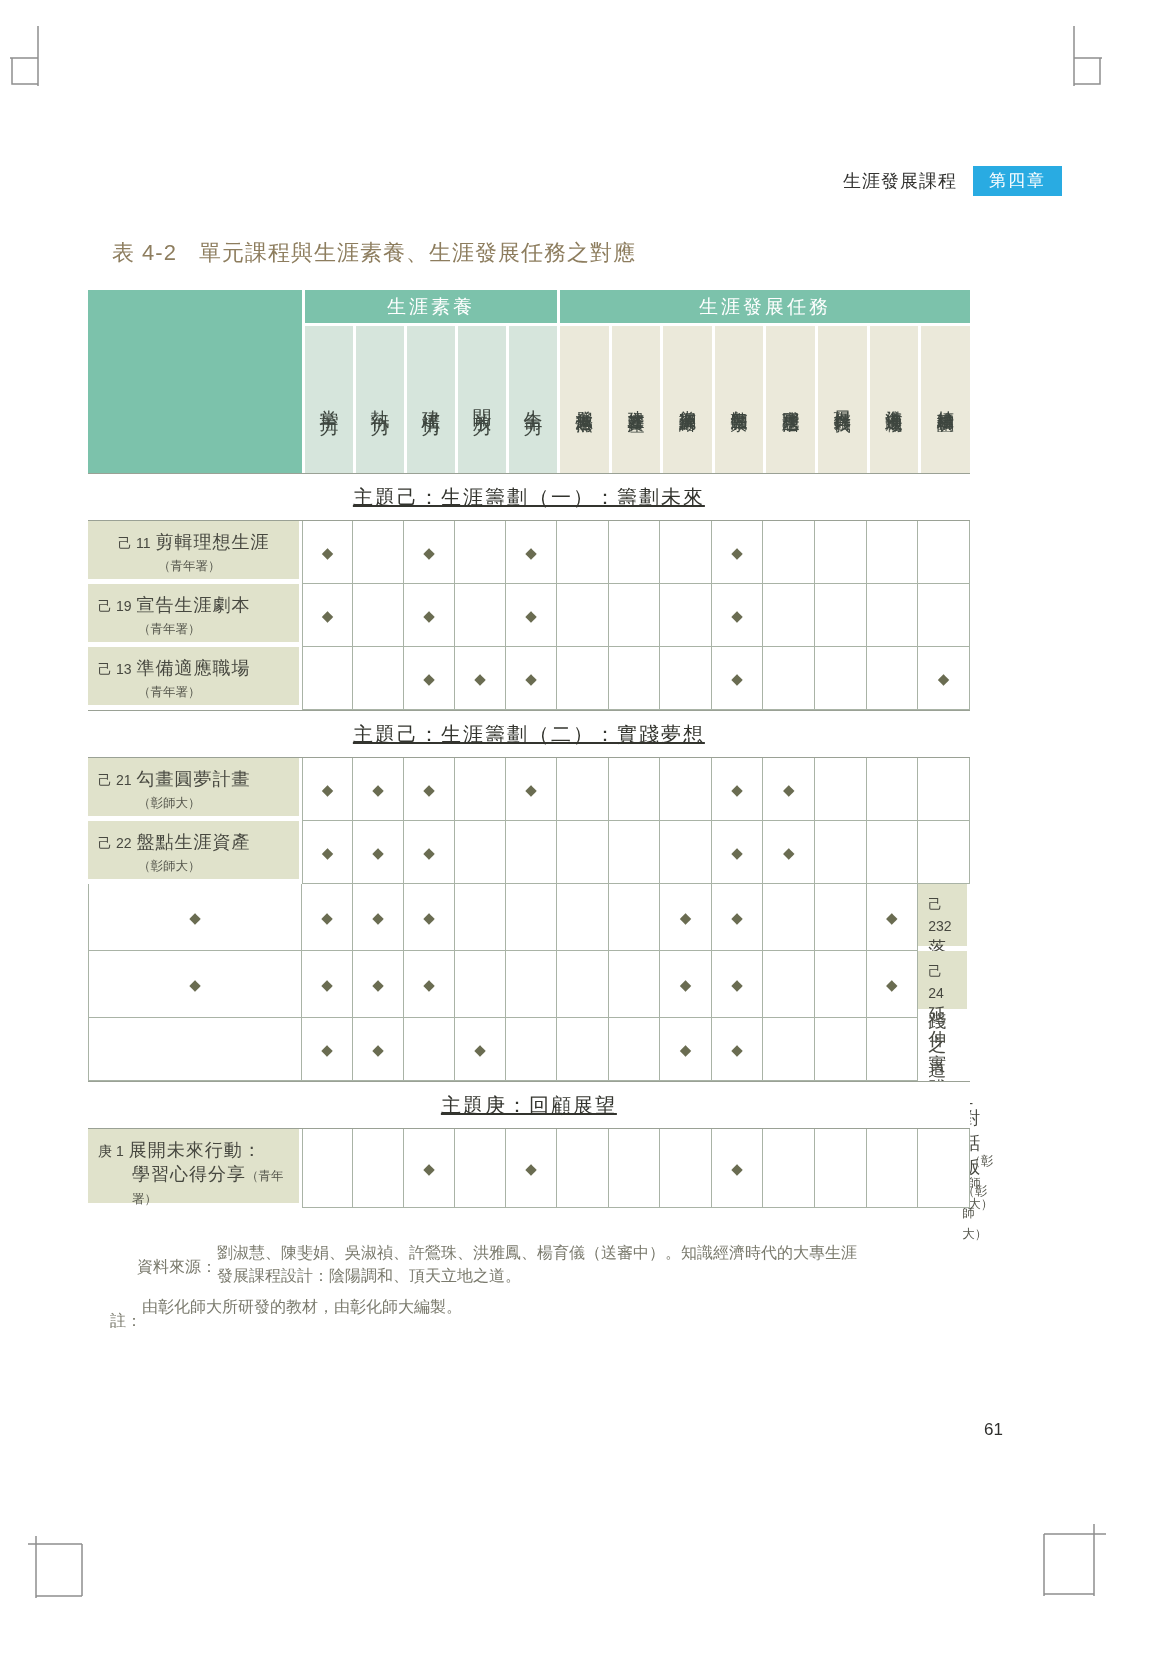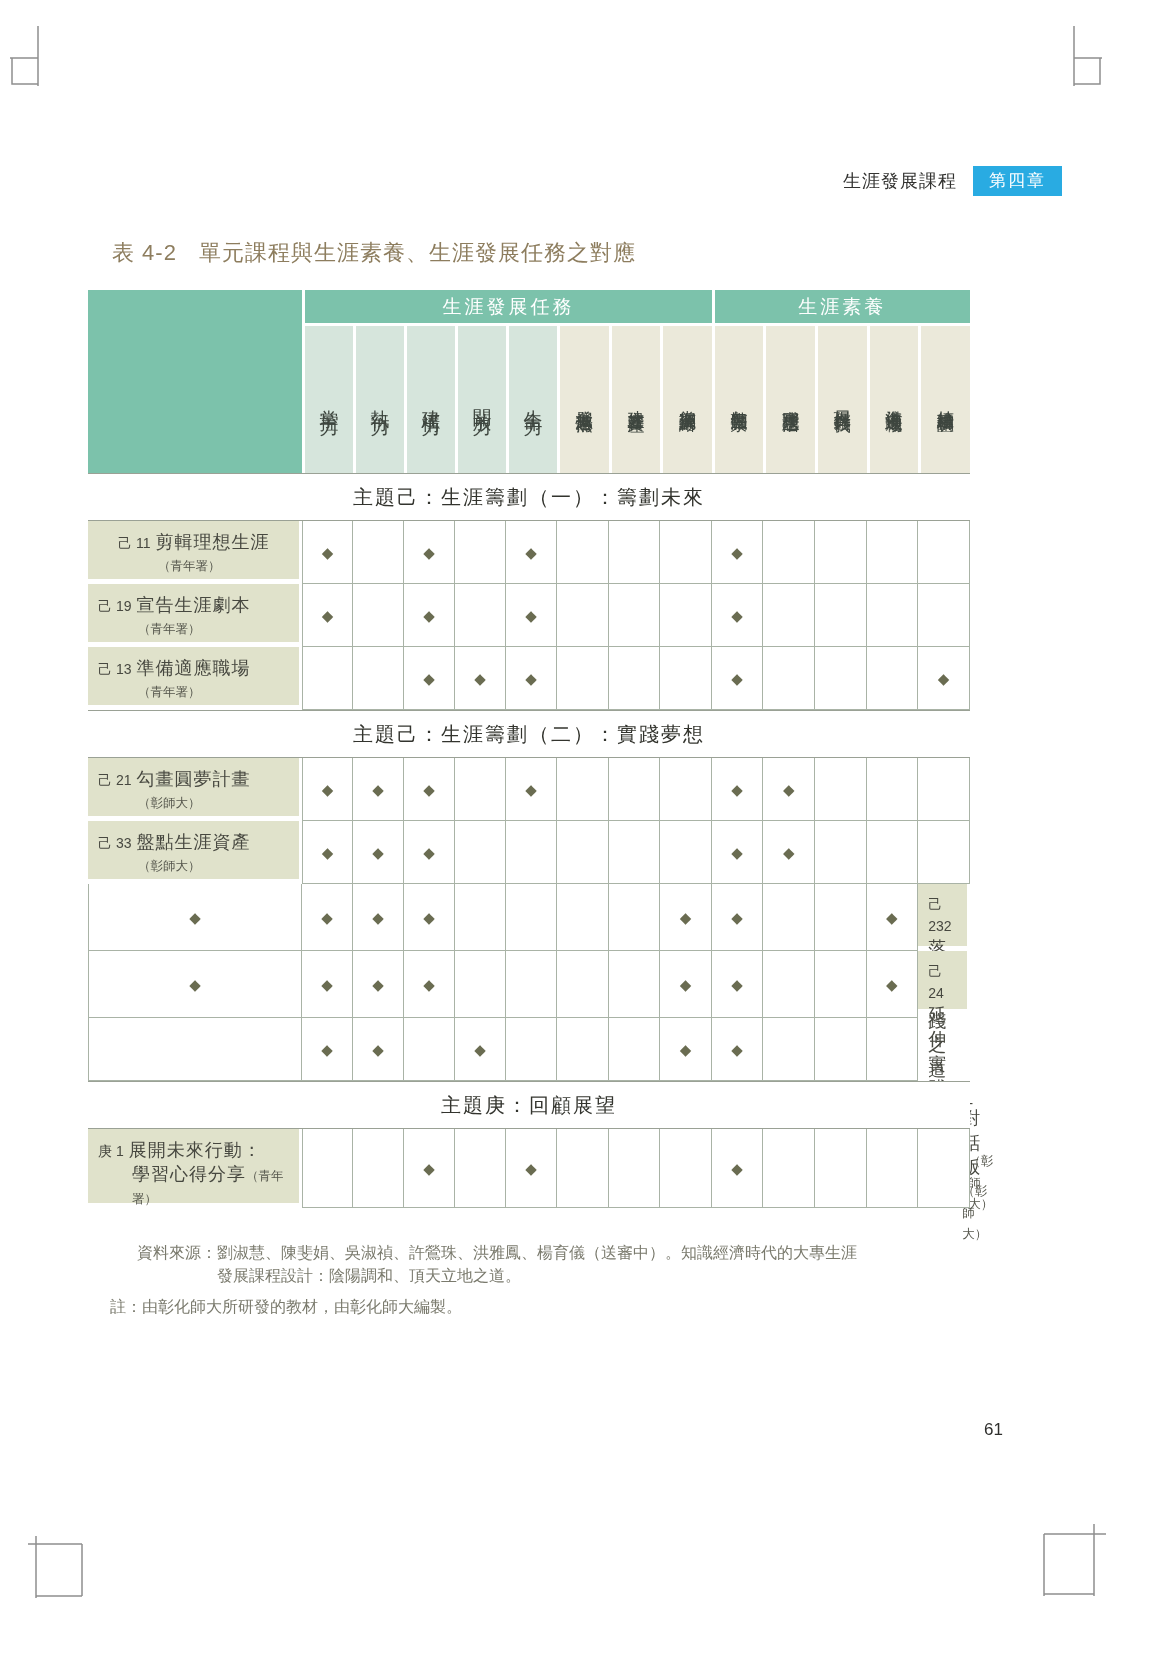--- a/index.html
+++ b/index.html
@@ -42,21 +42,21 @@
     writing-mode:vertical-rl;text-orientation:upright;
     color:#3e463f;
   }
   .vhead.comp{background:#d6e5dc;font-size:19px;letter-spacing:4px;}
   .vhead.task{background:#ebe9da;font-size:17px;letter-spacing:1px;}
 
   .sechead{
     grid-column:1 / -1;height:46px;background:#ffffff;
     border-top:1px solid #9aa195;border-bottom:1px solid #9aa195;
     display:flex;align-items:center;justify-content:center;
-    font-size:20px;color:#33342e;letter-spacing:2px;
+    font-size:20px;color:#33342e;letter-spacing:2px;text-decoration:underline;
   }
 
   .rowlabel{
     background:#e0e2cb;border-bottom:4px solid #ffffff;border-right:3px solid #ffffff;
     padding:9px 6px 0 10px;color:#474840;line-height:1.35;
   }
   .rowlabel .code{font-size:14px;letter-spacing:0px;margin-right:5px;}
   .rowlabel .nm{font-size:18px;letter-spacing:1px;}
   .rowlabel .src{font-size:12.5px;color:#55564c;}
   .rowlabel .l2{padding-left:34px;}
@@ -65,21 +65,21 @@
   .mcell{
     background:#ffffff;border-right:1px solid #a9b3a6;border-bottom:1px solid #a9b3a6;
     display:flex;align-items:center;justify-content:center;
   }
   .mcell.firstcol{border-left:1px solid #a9b3a6;}
   .diamond{color:#6a6c51;font-size:15px;line-height:1;}
 
   
   .footnotes{position:absolute;left:137px;top:1242px;width:920px;color:#7a7a6d;font-size:16px;line-height:1.42;}
   .foot-row{display:flex;align-items:flex-start;}
-  .foot-row .flabel{white-space:nowrap;flex:0 0 auto;}
+  .foot-row .flabel{white-space:nowrap;flex:0 0 auto;margin-top:14px;}
   .note-row{margin-top:9px;margin-left:-27px;}
   .pagenum{position:absolute;left:984px;top:1420px;font-size:17px;color:#2e2e2c;}
 </style>
 </head>
 <body>
 <div class="page">
 
   <div class="cropmark" style="left:10px;top:26px;">
     <svg width="58" height="62" viewBox="0 0 58 62">
         <path d="M28 0 V60 M0 32 H28 M2 32 V58 H28" fill="none" stroke="#8f8f8f" stroke-width="1.5"></path>
@@ -105,22 +105,22 @@
     <span class="head-label">生涯發展課程</span>
     <span class="chapter-badge">第四章</span>
   </div>
 
   <div class="table-title">
     <span class="tprefix">表 4-2</span><span>單元課程與生涯素養、生涯發展任務之對應</span>
   </div>
 
   <div class="ctable">
       <div class="corner"></div>
+      <div class="ghead" style="grid-column: span 5;">生涯素養</div>
       <div class="ghead" style="grid-column: span 8;">生涯發展任務</div>
-      <div class="ghead" style="grid-column: span 5;">生涯素養</div>
       <div class="vhead comp">掌控力</div>
       <div class="vhead comp">執行力</div>
       <div class="vhead comp">建構力</div>
       <div class="vhead comp">開放力</div>
       <div class="vhead comp">生命力</div>
       <div class="vhead task">發掘志趣熱情</div>
       <div class="vhead task">建立才幹資產</div>
       <div class="vhead task">掌握資源網絡</div>
       <div class="vhead task">勾勒生涯願景</div>
       <div class="vhead task">實踐理想生活</div>
@@ -229,21 +229,21 @@
       <div class="mcell" style="height: 62px;">
         <span class="diamond">◆</span>
       </div>
       <div class="mcell" style="height: 62px;">
         <span class="diamond">◆</span>
       </div>
       <div class="mcell" style="height: 62px;"></div>
       <div class="mcell" style="height: 62px;"></div>
       <div class="mcell" style="height: 62px;"></div>
       <div class="rowlabel" style="height: 49px;">
-        <div><span class="code">己 33</span><span class="nm">盤點生涯資產</span></div>
+        <div><span class="code">己 22</span><span class="nm">盤點生涯資產</span></div>
         <div class="l2 srcline"><span class="src">（彰師大）</span></div>
       </div>
       <div class="mcell firstcol" style="height: 62px;">
         <span class="diamond">◆</span>
       </div>
       <div class="mcell" style="height: 62px;">
         <span class="diamond">◆</span>
       </div>
       <div class="mcell" style="height: 62px;">
         <span class="diamond">◆</span>

